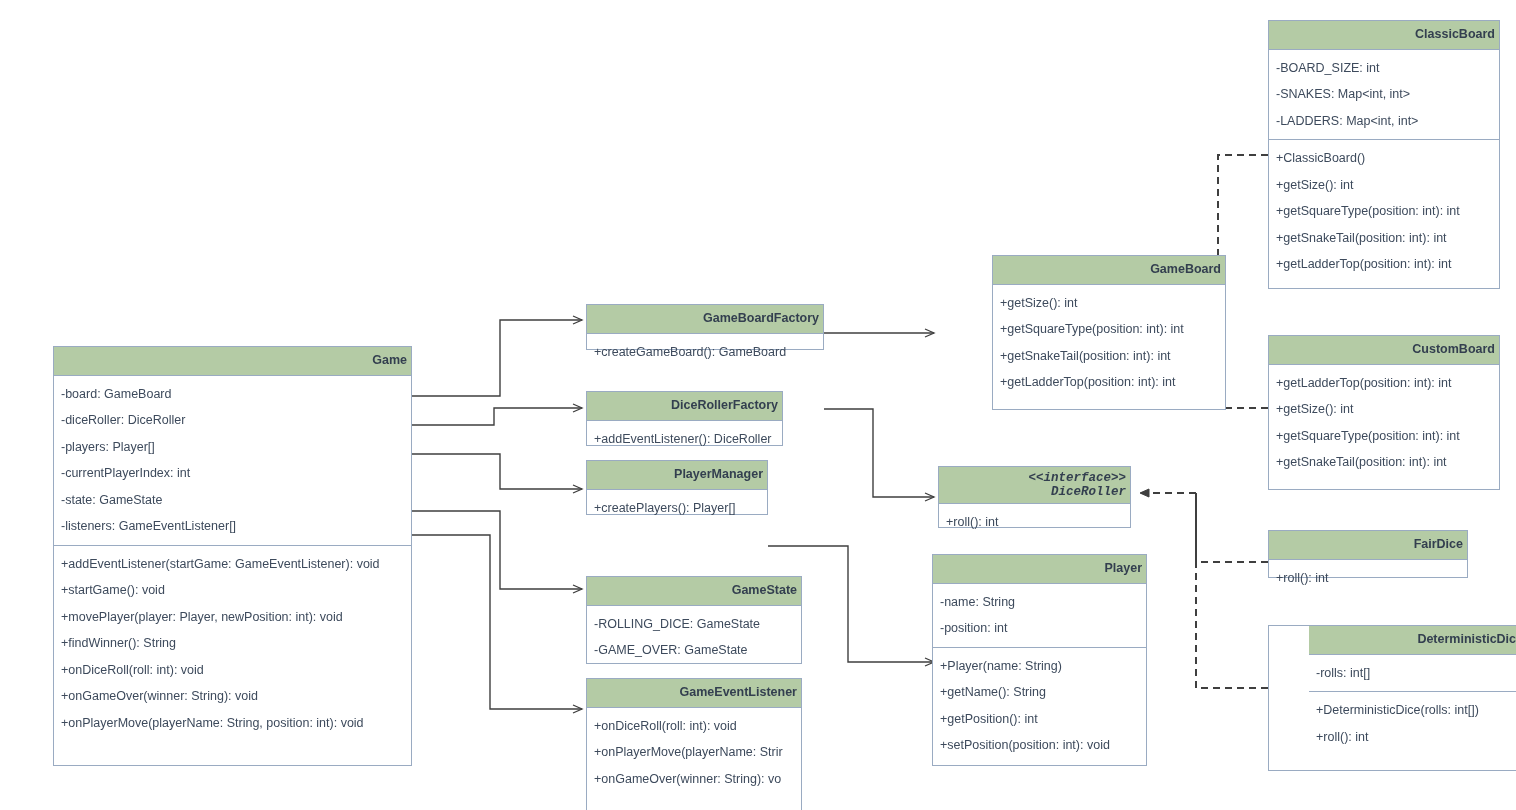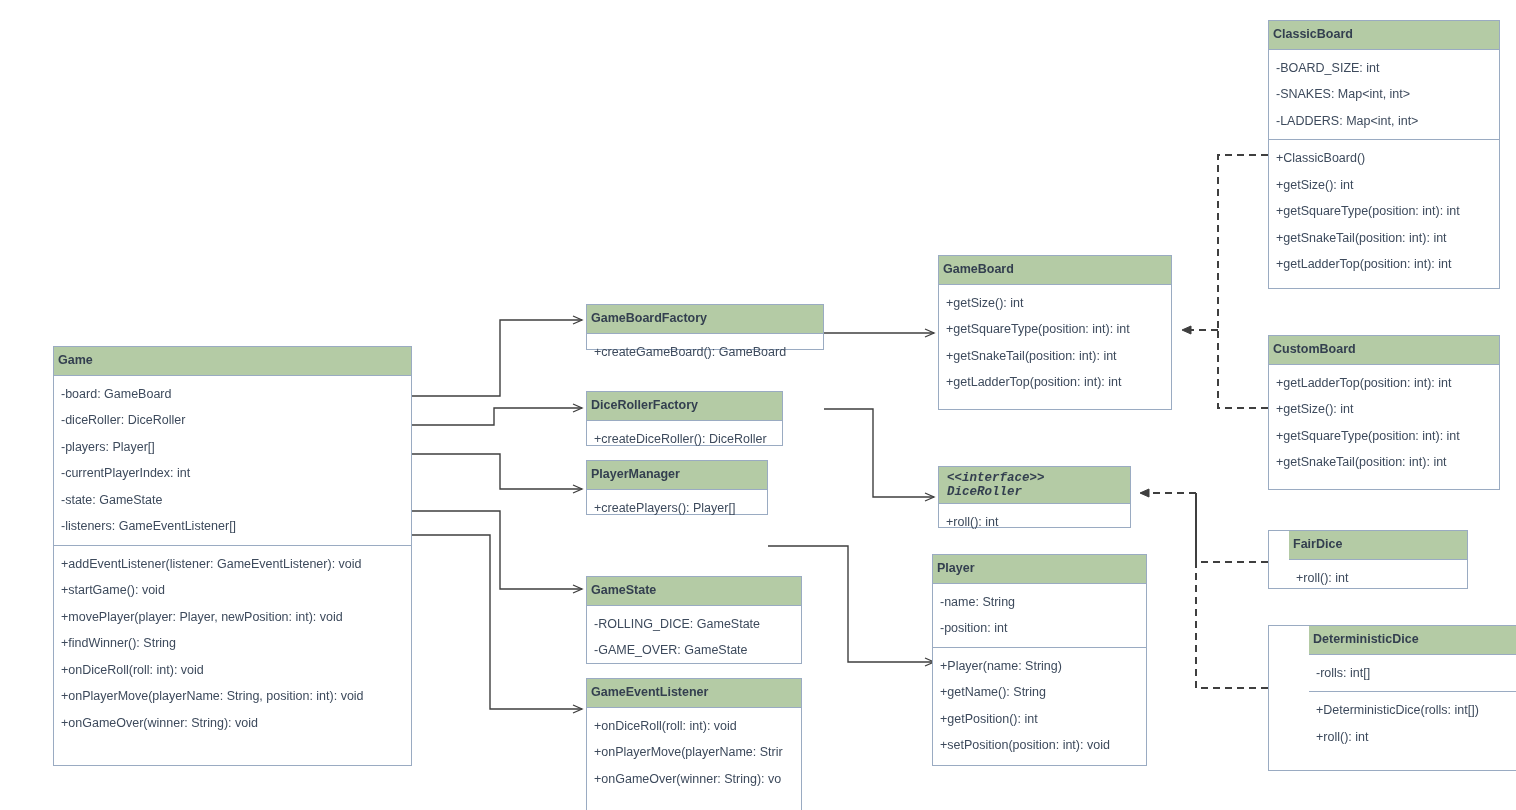--- a/index.html
+++ b/index.html
@@ -34,21 +34,21 @@
     background: #ffffff;
     color: #3d4a5c;
   }
   .uml-header {
     box-sizing: border-box;
     background: #b4cba5;
     border-bottom: 1px solid #9aabc2;
     color: #333f4f;
     font-weight: bold;
     font-size: 12.5px;
-    text-align: left;
+    text-align: right;
     line-height: 1.25;
     padding: 6px 4px 6px 4px;
     white-space: nowrap;
   }
   .uml-header.two-line {
     font-style: italic;
     padding: 4px 4px 3px 8px;
     line-height: 1.15;
     font-family: Liberation Mono, monospace;
   }
@@ -130,41 +130,41 @@
     <div class="uml-header">Game</div>
     <div class="uml-compartment first">
       <div class="uml-row">-board: GameBoard</div>
       <div class="uml-row">-diceRoller: DiceRoller</div>
       <div class="uml-row">-players: Player[]</div>
       <div class="uml-row">-currentPlayerIndex: int</div>
       <div class="uml-row">-state: GameState</div>
       <div class="uml-row">-listeners: GameEventListener[]</div>
     </div>
     <div class="uml-compartment">
-      <div class="uml-row">+addEventListener(listener: GameEventListener): void</div>
+      <div class="uml-row">+addEventListener(startGame: GameEventListener): void</div>
       <div class="uml-row">+startGame(): void</div>
       <div class="uml-row">+movePlayer(player: Player, newPosition: int): void</div>
       <div class="uml-row">+findWinner(): String</div>
       <div class="uml-row">+onDiceRoll(roll: int): void</div>
+      <div class="uml-row">+onGameOver(winner: String): void</div>
       <div class="uml-row">+onPlayerMove(playerName: String, position: int): void</div>
-      <div class="uml-row">+onGameOver(winner: String): void</div>
     </div>
   </div>
 
   <div class="uml-class" style="left:586px; top:304px; width:238px; height:46px;">
     <div class="uml-header">GameBoardFactory</div>
     <div class="uml-compartment first">
       <div class="uml-row">+createGameBoard(): GameBoard</div>
     </div>
   </div>
 
   <div class="uml-class" style="left:586px; top:391px; width:197px; height:55px;">
     <div class="uml-header">DiceRollerFactory</div>
     <div class="uml-compartment first">
-      <div class="uml-row">+createDiceRoller(): DiceRoller</div>
+      <div class="uml-row">+addEventListener(): DiceRoller</div>
     </div>
   </div>
 
   <div class="uml-class" style="left:586px; top:460px; width:182px; height:55px;">
     <div class="uml-header">PlayerManager</div>
     <div class="uml-compartment first">
       <div class="uml-row">+createPlayers(): Player[]</div>
     </div>
   </div>
 
@@ -178,21 +178,21 @@
 
   <div class="uml-class" style="left:586px; top:678px; width:216px; height:149px;">
     <div class="uml-header">GameEventListener</div>
     <div class="uml-compartment first">
       <div class="uml-row">+onDiceRoll(roll: int): void</div>
       <div class="uml-row">+onPlayerMove(playerName: Strir</div>
       <div class="uml-row">+onGameOver(winner: String): vo</div>
     </div>
   </div>
 
-  <div class="uml-class" style="left:938px; top:255px; width:234px; height:155px;">
+  <div class="uml-class" style="left:992px; top:255px; width:234px; height:155px;">
     <div class="uml-header">GameBoard</div>
     <div class="uml-compartment first">
       <div class="uml-row">+getSize(): int</div>
       <div class="uml-row">+getSquareType(position: int): int</div>
       <div class="uml-row">+getSnakeTail(position: int): int</div>
       <div class="uml-row">+getLadderTop(position: int): int</div>
     </div>
   </div>
 
   <div class="uml-class" style="left:938px; top:466px; width:193px; height:62px;">
@@ -238,21 +238,21 @@
   <div class="uml-class" style="left:1268px; top:335px; width:232px; height:155px;">
     <div class="uml-header">CustomBoard</div>
     <div class="uml-compartment first">
       <div class="uml-row">+getLadderTop(position: int): int</div>
       <div class="uml-row">+getSize(): int</div>
       <div class="uml-row">+getSquareType(position: int): int</div>
       <div class="uml-row">+getSnakeTail(position: int): int</div>
     </div>
   </div>
 
-  <div class="uml-class" style="left:1268px; top:530px; width:200px; height:59px;padding-left:20px;">
+  <div class="uml-class" style="left:1268px; top:530px; width:200px; height:48px;">
     <div class="uml-header">FairDice</div>
     <div class="uml-compartment first">
       <div class="uml-row">+roll(): int</div>
     </div>
   </div>
 
   <div class="uml-class" style="left:1268px; top:625px; width:260px; height:146px;padding-left:40px;">
     <div class="uml-header">DeterministicDice</div>
     <div class="uml-compartment first">
       <div class="uml-row">-rolls: int[]</div>

